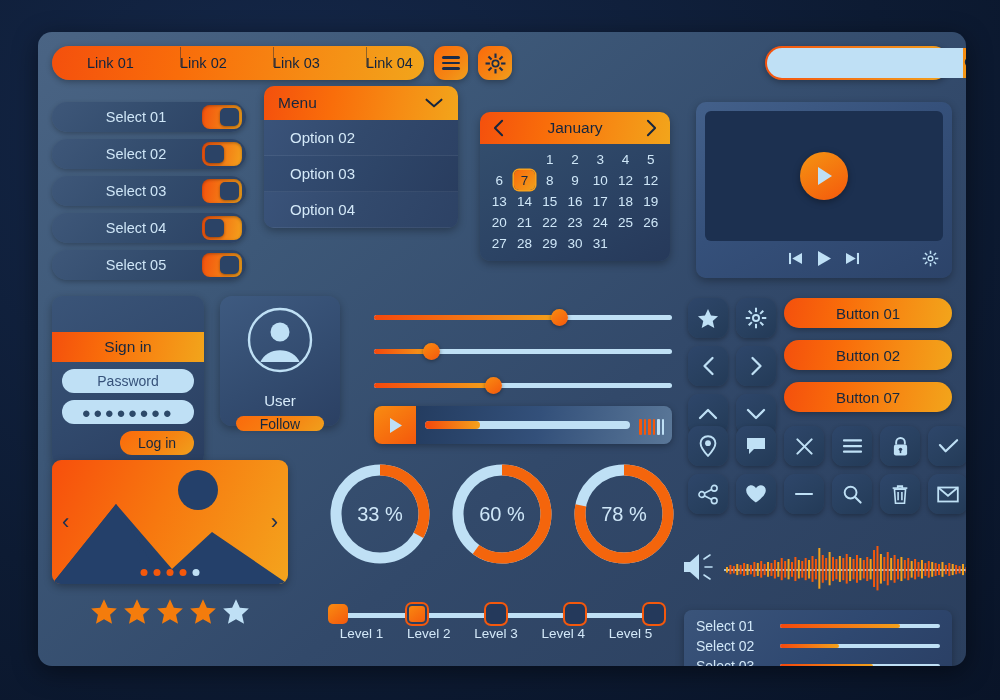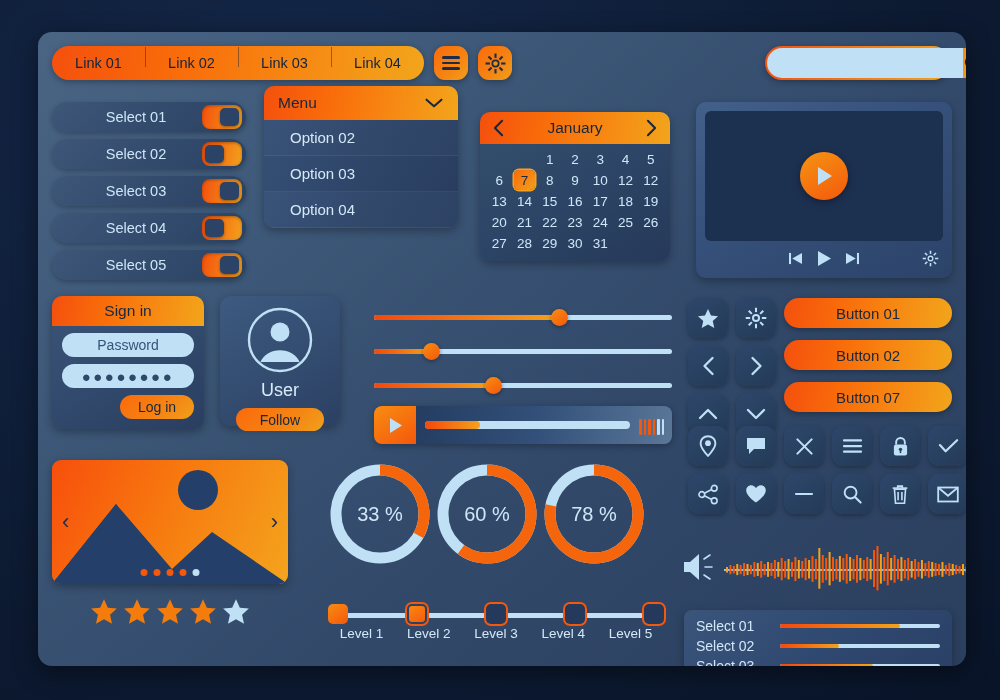--- a/index.html
+++ b/index.html
@@ -38,22 +38,22 @@
   .orange-grad2{ background:linear-gradient(135deg,#fb6a0b 0%, #f58513 60%, #f0a01c 100%); }
   .dark-cap{ background:linear-gradient(135deg,#3e5779 0%, #334c6d 50%, #2b4163 100%); }
 
   
   #navbar{
     position:absolute; left:14px; top:14px; width:372px; height:34px;
     border-radius:17px; display:flex; align-items:center;
     box-shadow:0 2px 6px rgba(0,0,0,.3);
   }
   .navlink{
-    flex:1; text-align:center; color:#11233f; font-size:14.5px;
-    position:relative; cursor:pointer;
+    flex:1; color:#11233f; font-size:14.5px;
+    position:relative; cursor:pointer;margin-left:35px;
   }
   .navlink+.navlink::before{
     content:""; position:absolute; left:0; top:-8px; height:20px; width:1px;
     background:rgba(20,35,60,.45);
   }
   .sqbtn{
     position:absolute; top:14px; width:34px; height:34px; border-radius:11px;
     display:flex; align-items:center; justify-content:center; cursor:pointer;
     box-shadow:0 2px 6px rgba(0,0,0,.3);
   }
@@ -165,43 +165,43 @@
   #video-ctrls .ic{ cursor:pointer; }
   #video-gear{ position:absolute; right:4px; }
 
   
   #signin{
     position:absolute; left:14px; top:264px; width:152px; border-radius:10px; overflow:hidden;
     background:linear-gradient(150deg,#3a5478 0%,#31496c 55%,#2a3e60 100%);
     box-shadow:0 3px 9px rgba(0,0,0,.3);
   }
   #signin-head{ height:30px; display:flex; align-items:center; justify-content:center;
-    color:#16273f; font-size:15.5px; }
+    color:#16273f; font-size:15.5px;margin-top:36px; }
   .pill-input{
     height:24px; margin:7px 10px; border-radius:12px; background:#bfe0f5;
     display:flex; align-items:center; justify-content:center;
     color:#36527a; font-size:14px; cursor:text;
   }
   .dots{ letter-spacing:2.5px; font-size:15px; color:#2d4969; }
   #login-btn{
     height:24px; margin:2px 10px 10px auto; width:74px; border-radius:12px;
     display:flex; align-items:center; justify-content:center;
     color:#16273f; font-size:14px; cursor:pointer;
   }
 
   
   #usercard{
     position:absolute; left:182px; top:264px; width:120px; height:130px;
     border-radius:12px; padding-top:10px; text-align:center;
     background:linear-gradient(150deg,#3e5a80 0%,#334c70 55%,#2b4063 100%);
     box-shadow:0 3px 9px rgba(0,0,0,.3);
   }
-  #user-name{ color:#d7ebfa; font-size:18px; margin-top:2px; }
+  #user-name{ color:#d7ebfa; font-size:15px; margin-top:14px; }
   #follow-btn{
-    margin:7px auto 0; width:88px; height:23px; border-radius:12px;
+    margin:7px auto 0; width:88px; height:15px; border-radius:12px;
     display:flex; align-items:center; justify-content:center;
     color:#16273f; font-size:14px; cursor:pointer;
   }
 
   
   #sliders{ position:absolute; left:336px; top:268px; width:298px; }
   .slider{ position:relative; height:34px; cursor:pointer; }
   .track{
     position:absolute; top:15px; left:0; right:0; height:5px; border-radius:3px;
     background:#bfe0f5;
@@ -265,21 +265,21 @@
     position:absolute; top:50%; transform:translateY(-50%);
     color:#1d3050; font-size:22px; cursor:pointer; z-index:3; line-height:1;
   }
   #dots{ position:absolute; bottom:8px; left:50%; transform:translateX(-50%);
     display:flex; gap:6px; z-index:3; }
   #dots i{ width:7px; height:7px; border-radius:50%; display:block; cursor:pointer; }
   #stars{ position:absolute; left:14px; top:566px; width:236px;
     display:flex; justify-content:center; gap:5px; }
 
   
-  #rings{ position:absolute; left:290px; top:430px; display:flex; gap:3px; }
+  #rings{ position:absolute; left:290px; top:430px; display:flex; gap:18px; }
   .ring{ position:relative; width:104px; height:104px; }
   .ring .val{
     position:absolute; inset:0; display:flex; align-items:center; justify-content:center;
     color:#cfe7f8; font-size:20px;
   }
 
   
   #stepper{ position:absolute; left:290px; top:570px; width:336px; }
   #steprow{ position:relative; height:24px; display:flex; align-items:center; }
   .stepline{ position:absolute; left:10px; right:10px; top:10.5px; height:5px;

